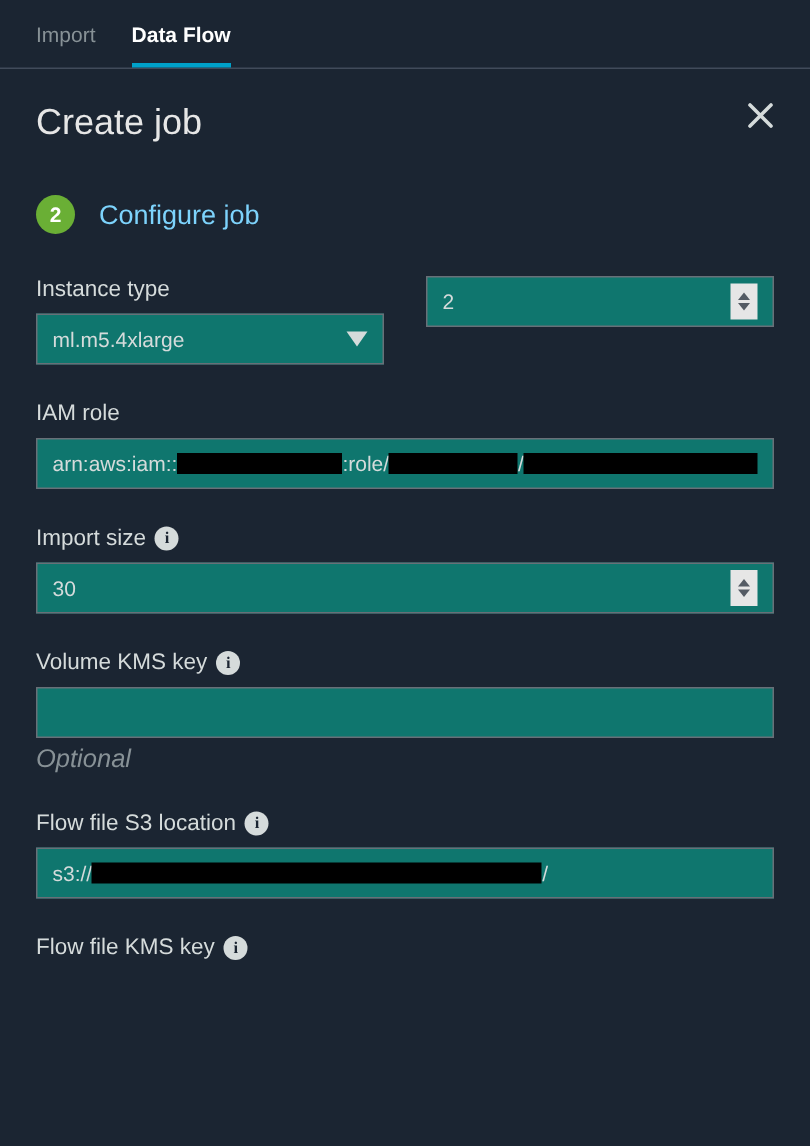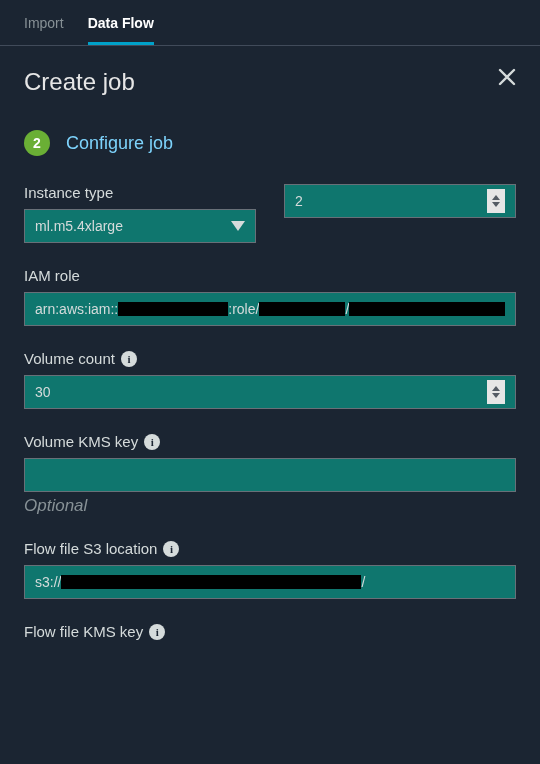--- a/index.html
+++ b/index.html
@@ -244,21 +244,21 @@
         <span>:role/</span>
         <span class="redact" style="width:86px"></span>
         <span>/</span>
         <span class="redact" style="flex:1"></span>
       </span>
     </div>
   </div>
 
   <div class="field-full">
     <div class="label">
-      <span>Volume count</span>
+      <span>Import size</span>
       <span class="info-icon">i</span>
     </div>
     <div class="control">
       <span>30</span>
       <span class="spinner">
         <span class="up"></span>
           <span class="down"></span>
       </span>
     </div>
   </div>

